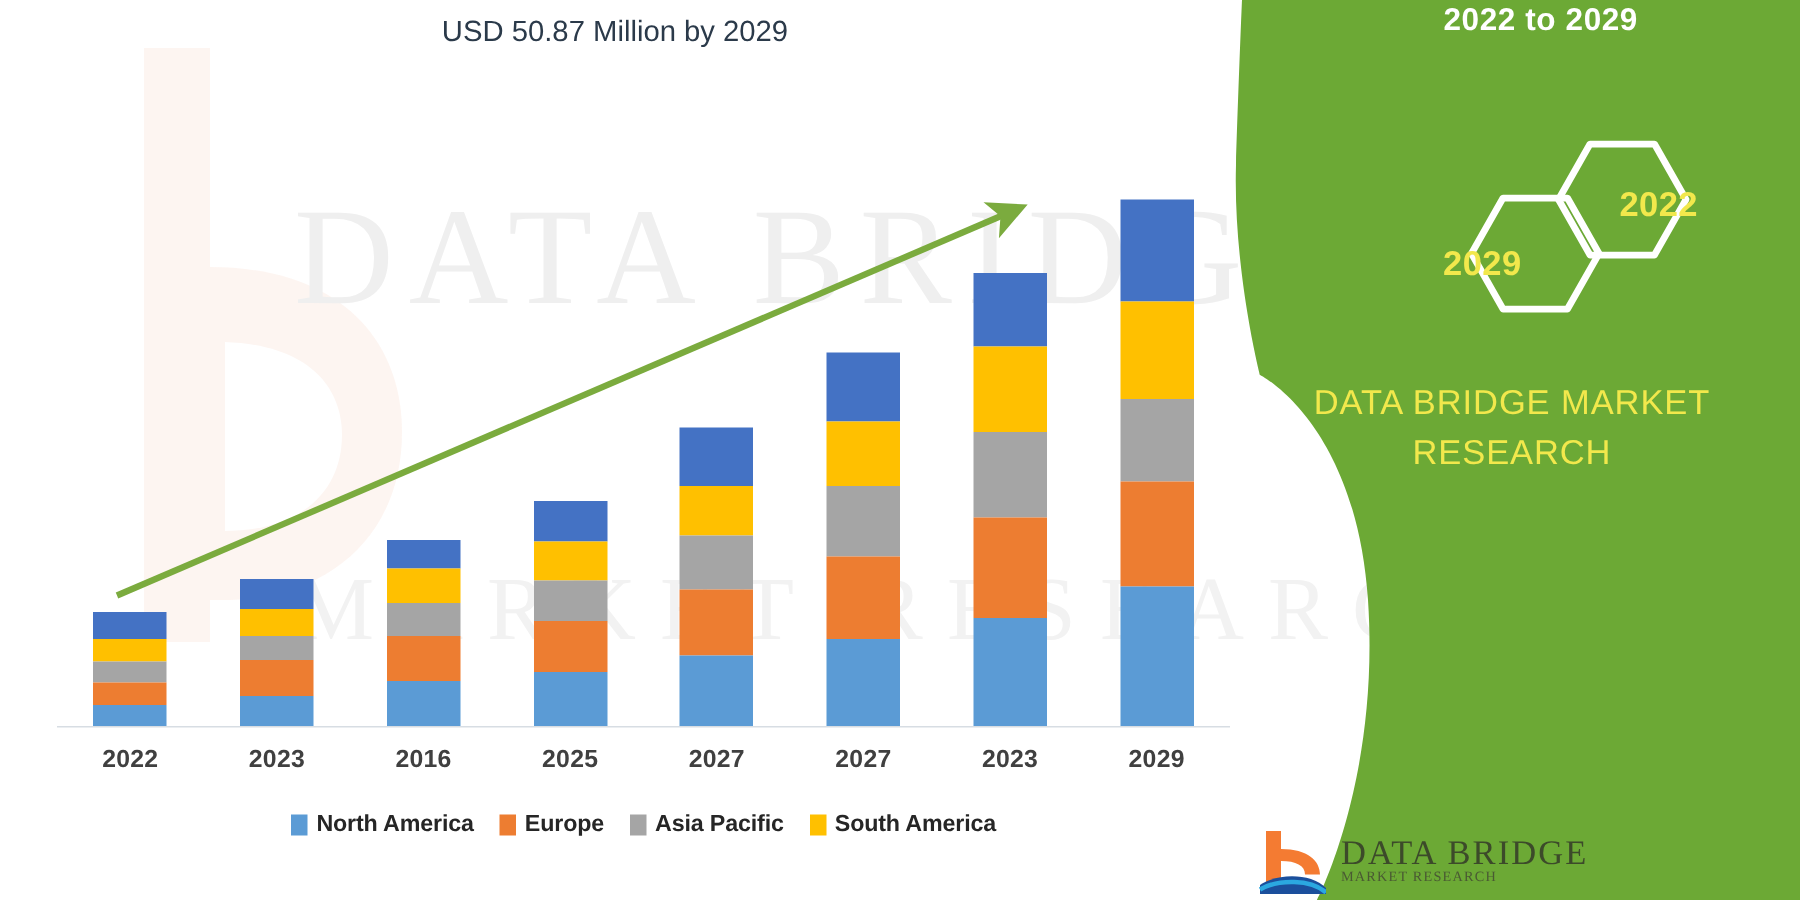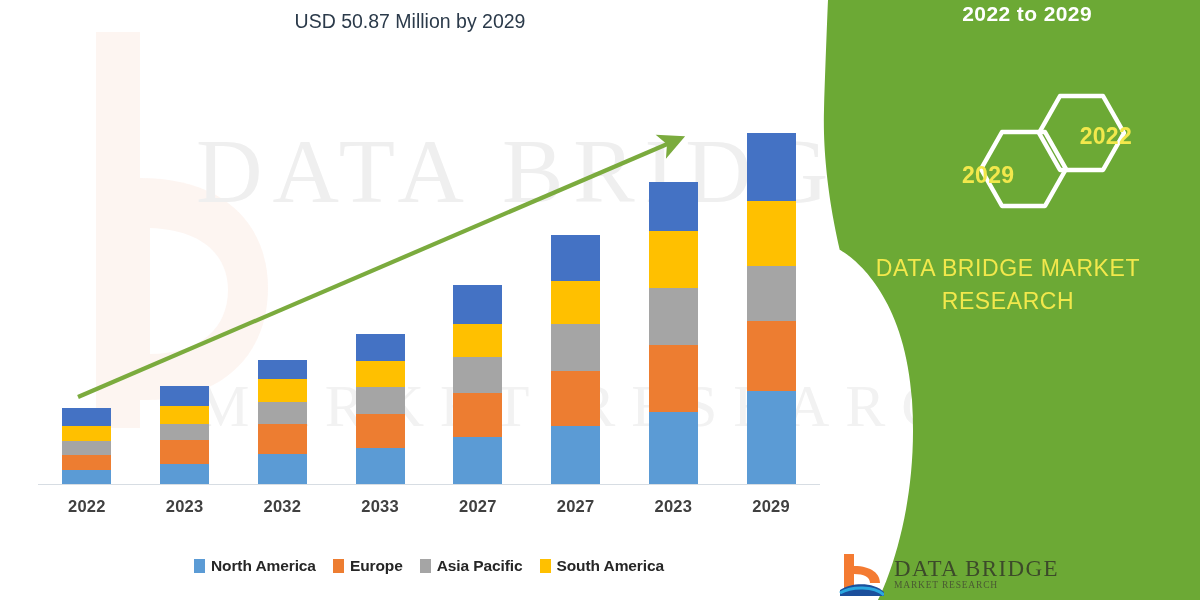--- a/index.html
+++ b/index.html
@@ -216,21 +216,20 @@
     width: 782px;
     display: flex;
     align-items: center;
     justify-content: center;
     gap: 17px;
   }
   .legend-item {
     display: flex;
     align-items: center;
     gap: 6px;
-    margin-top: 16px;
   }
   .legend-swatch {
     width: 11px;
     height: 14px;
     flex: none;
   }
   .legend-label {
     font-size: 15.5px;
     font-weight: bold;
     color: #262626;
@@ -365,22 +364,22 @@
             <div class="seg" style="height: 65px; background: rgb(255, 192, 0);"></div>
             <div class="seg" style="height: 55px; background: rgb(165, 165, 165);"></div>
             <div class="seg" style="height: 70px; background: rgb(237, 125, 49);"></div>
             <div class="seg" style="height: 93px; background: rgb(91, 155, 213);"></div>
           </div>
         </div>
       </div>
     <div class="x-labels" id="xlabels">
         <div class="x-label">2022</div>
         <div class="x-label">2023</div>
-        <div class="x-label">2032</div>
-        <div class="x-label">2033</div>
+        <div class="x-label">2016</div>
+        <div class="x-label">2025</div>
         <div class="x-label">2027</div>
         <div class="x-label">2027</div>
         <div class="x-label">2023</div>
         <div class="x-label">2029</div>
       </div>
   </div>
 
   <svg class="trend-arrow" viewBox="0 0 820 600">
     <defs>
       <marker id="ah" markerWidth="7" markerHeight="7" refX="3.2" refY="3.5" orient="auto">

